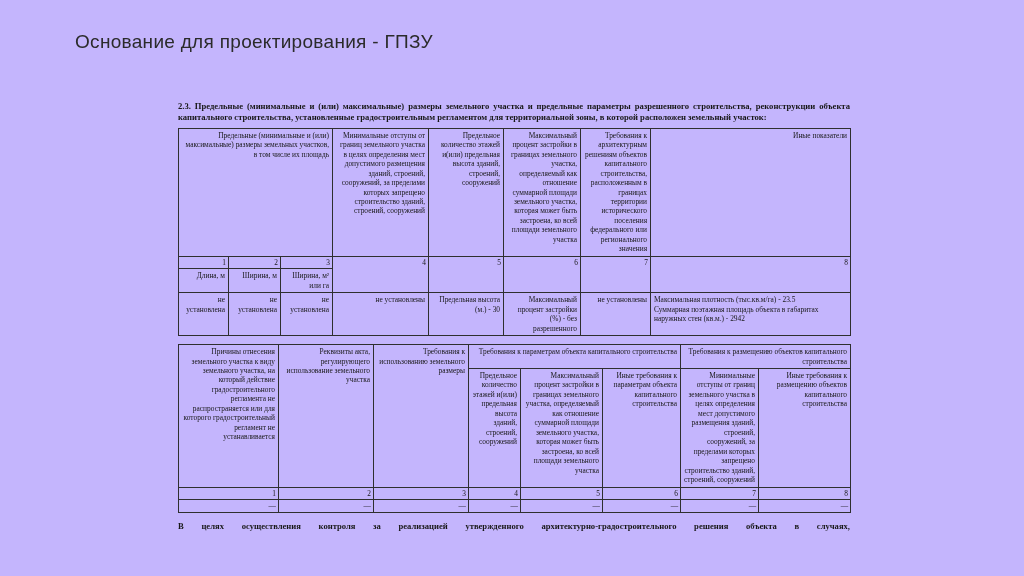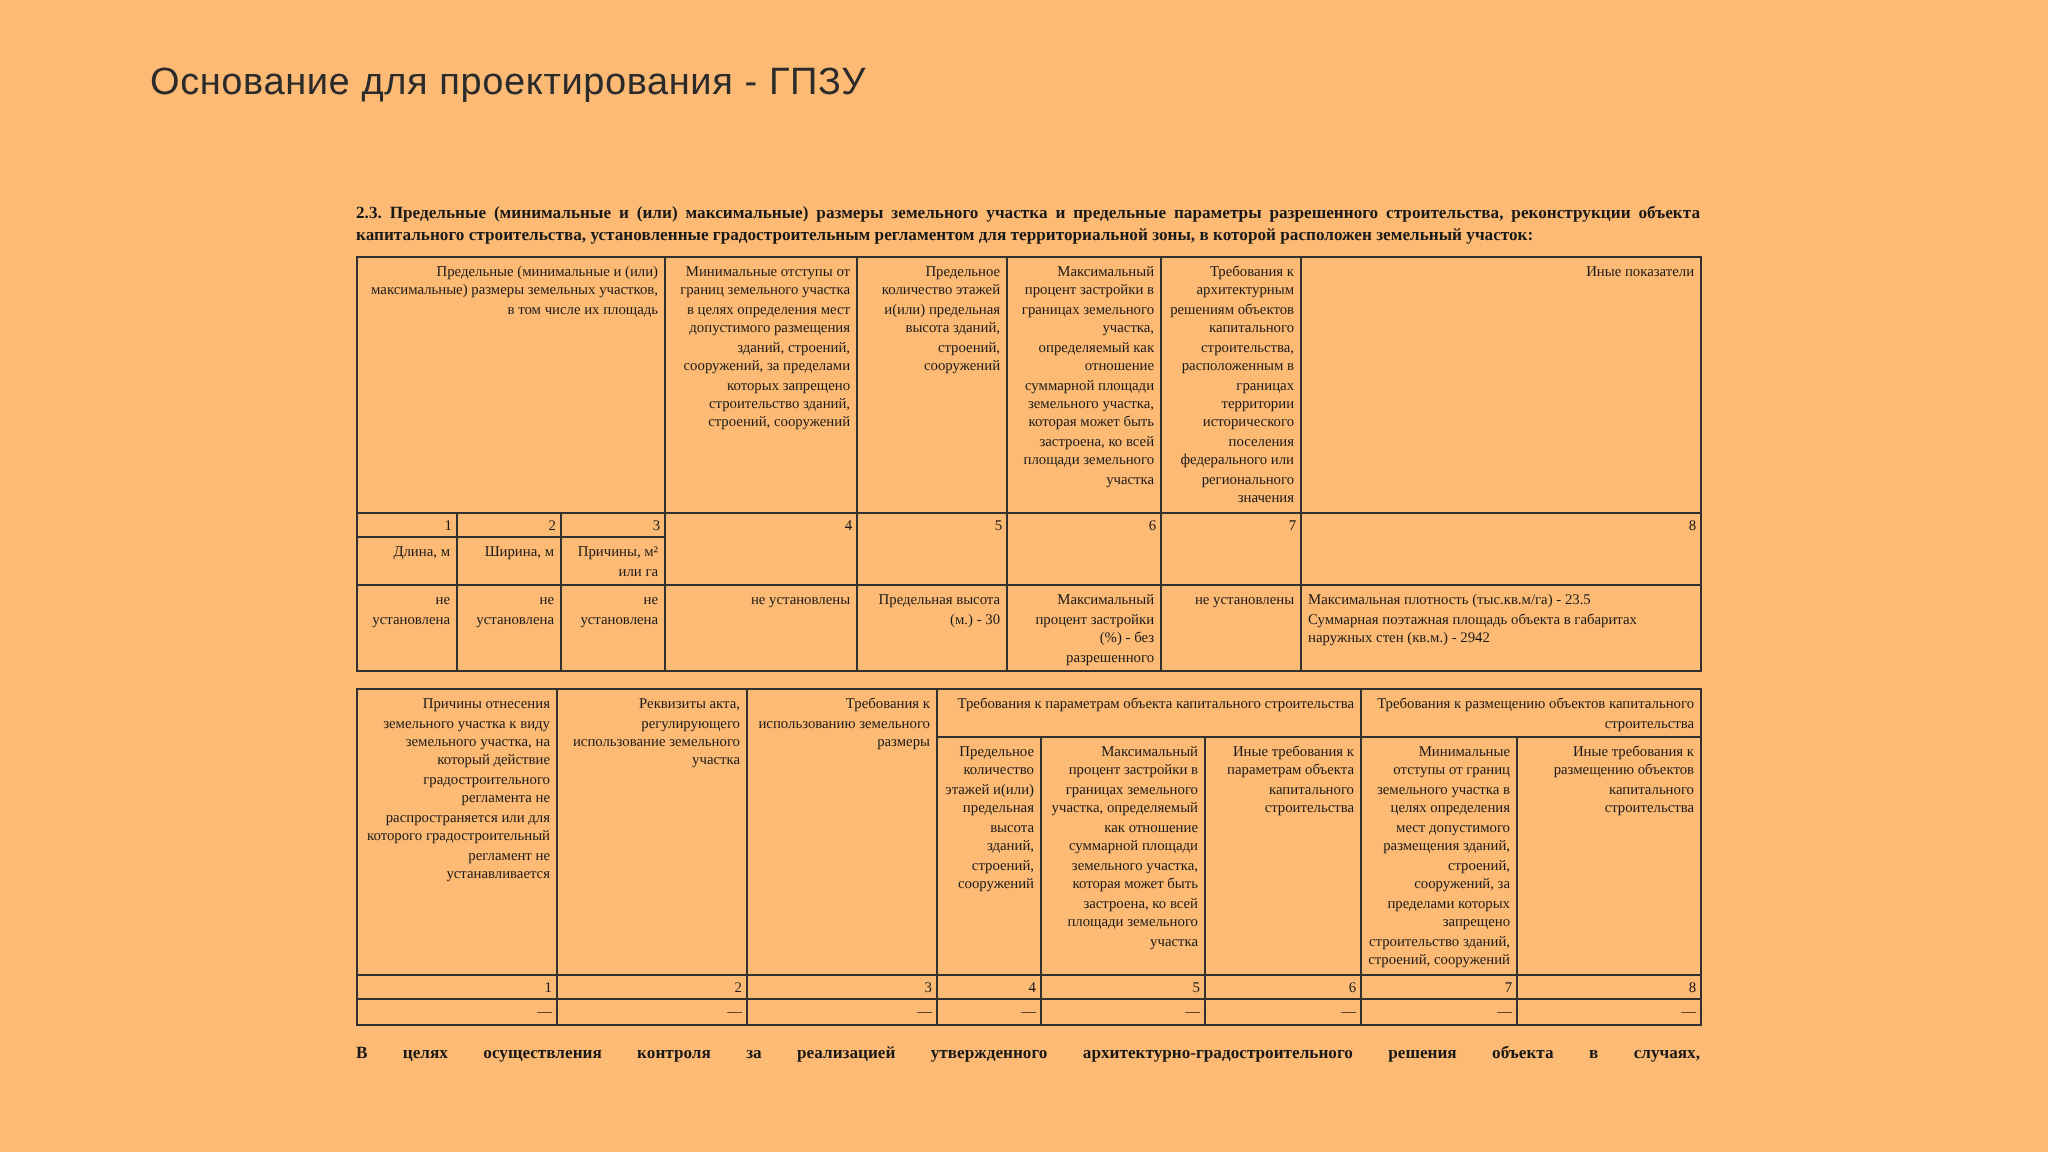--- a/index.html
+++ b/index.html
@@ -4,21 +4,21 @@
 <style>
   * { margin: 0; padding: 0; box-sizing: border-box; }
   html, body { width: 1024px; height: 576px; }
   body {
     background: #ffffff;
     font-family: "Liberation Serif", serif;
     color: #1c1c1c;
     position: relative;
     overflow: hidden;
   }
-  .slide { position: absolute; inset: 0; background: #fdba74; }
+  .slide { position: absolute; inset: 0; background: #c4b5fd; }
   .slide-title {
     position: absolute;
     left: 75px;
     top: 31px;
     font-family: "Liberation Sans", sans-serif;
     font-size: 19px;
     font-weight: 400;
     color: #2b2b2b;
     letter-spacing: 0.3px;
   }
@@ -101,21 +101,21 @@
         <td class="num">3</td>
         <td class="num" rowspan="2">4</td>
         <td class="num" rowspan="2">5</td>
         <td class="num" rowspan="2">6</td>
         <td class="num" rowspan="2">7</td>
         <td class="num" rowspan="2">8</td>
       </tr>
       <tr>
         <td>Длина, м</td>
         <td>Ширина, м</td>
-        <td>Причины, м² или га</td>
+        <td>Ширина, м² или га</td>
       </tr>
       <tr>
         <td>не установлена</td>
         <td>не установлена</td>
         <td>не установлена</td>
         <td>не установлены</td>
         <td>Предельная высота (м.) - 30</td>
         <td>Максимальный процент застройки (%) - без разрешенного</td>
         <td>не установлены</td>
         <td class="left">

